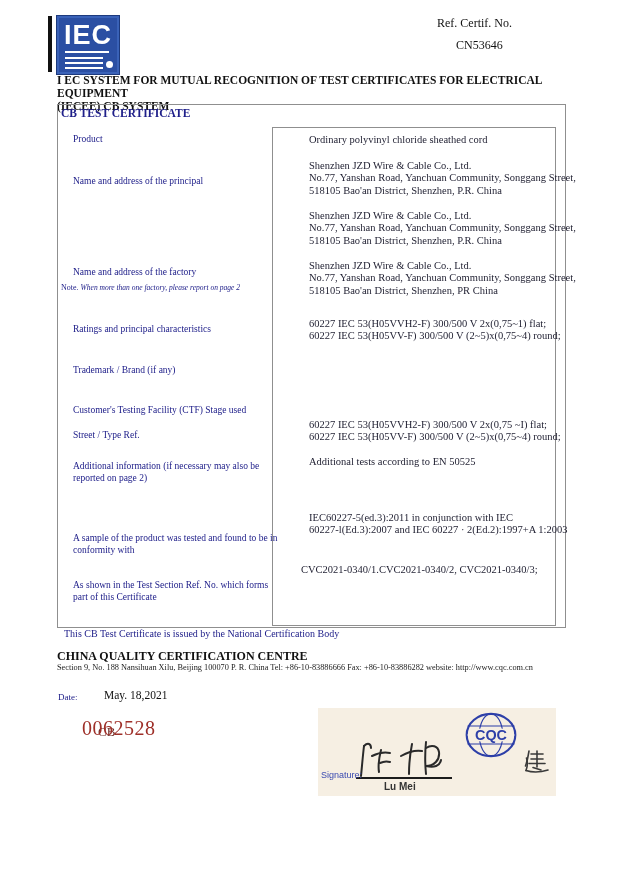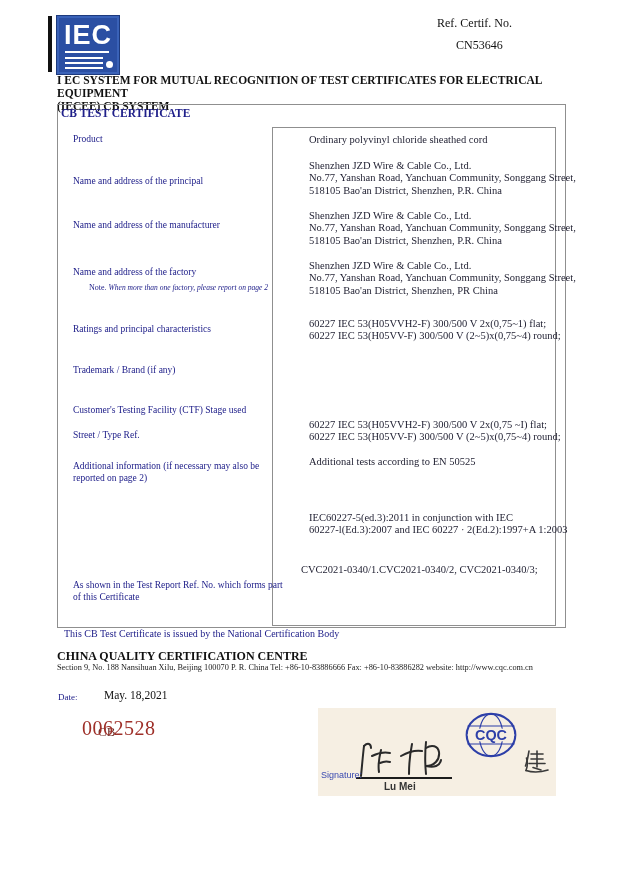--- a/index.html
+++ b/index.html
@@ -20,21 +20,21 @@
   .iec-dot{position:absolute;right:6px;bottom:6px;width:7px;height:7px;border-radius:50%;background:#fff;}
   .ref-label{position:absolute;left:437px;top:16px;font-size:12px;color:#111;}
   .cert-no{position:absolute;left:456px;top:38px;font-size:12px;color:#111;}
   .scheme{position:absolute;left:57px;top:74px;width:515px;font-weight:bold;font-size:11.5px;
     line-height:13px;color:#111;}
   
   .outer-box{position:absolute;left:57px;top:104px;width:507px;height:522px;border:1px solid #8f8f8f;}
   .inner-box{position:absolute;left:272px;top:127px;width:282px;height:497px;border:1px solid #8f8f8f;}
   .cbt-title{position:absolute;left:61px;top:107px;font-size:11.5px;font-weight:bold;color:#20208a;}
   .lbl{position:absolute;left:61px;width:212px;font-size:9.5px;line-height:11.5px;color:#20208a;margin-left:12px;}
-  .note{position:absolute;left:61px;width:212px;font-size:8px;color:#20208a;margin-left:28px;}
+  .note{position:absolute;left:61px;width:212px;font-size:8px;color:#20208a;}
   .note .it{font-style:italic;font-size:7.5px;}
   .val{position:absolute;left:276px;width:276px;font-size:10.5px;line-height:12.4px;color:#1e1e30;margin-left:33px;}
   
   .issued{position:absolute;left:64px;top:628px;font-size:10px;color:#20208a;}
   .cqcc{position:absolute;left:57px;top:649px;font-size:12px;font-weight:bold;color:#111;}
   .cqcc-addr{position:absolute;left:57px;top:663px;width:540px;font-size:8.3px;color:#222;}
   .date-lbl{position:absolute;left:58px;top:692px;font-size:9px;color:#20208a;}
   .date-val{position:absolute;left:104px;top:689px;font-size:11.5px;color:#111;}
   .cb-prefix{position:absolute;left:58px;top:724px;font-size:13px;color:#6b2a24;font-variant:small-caps;margin-left:40px;}
   .cb-number{position:absolute;left:82px;top:717px;font-size:20px;color:#9e2f28;letter-spacing:0.5px;}
@@ -79,21 +79,20 @@
   <div class="lbl" style="top:134px">Product</div>
   <div class="val" style="top:134px">Ordinary polyvinyl chloride sheathed cord</div>
 
   <div class="lbl" style="top:176px">Name and address of the principal</div>
   <div class="val" style="top:160px">
     <div>Shenzhen JZD Wire &amp; Cable Co., Ltd.</div>
     <div>No.77, Yanshan Road, Yanchuan Community, Songgang Street,</div>
     <div>518105 Bao'an District, Shenzhen, P.R. China</div>
   </div>
 
-  <div class="lbl" style="top:220px">Name and address of the manufacturer</div>
   <div class="val" style="top:210px">
     <div>Shenzhen JZD Wire &amp; Cable Co., Ltd.</div>
     <div>No.77, Yanshan Road, Yanchuan Community, Songgang Street,</div>
     <div>518105 Bao'an District, Shenzhen, P.R. China</div>
   </div>
 
   <div class="lbl" style="top:267px">Name and address of the factory</div>
   <div class="note" style="top:283px">
     <span>Note.</span>
     <span class="it">When more than one factory, please report on page 2</span>
@@ -116,26 +115,27 @@
 
   <div class="lbl" style="top:430px">Street / Type Ref.</div>
   <div class="val" style="top:419px">
     <div>60227 IEC 53(H05VVH2-F) 300/500 V 2x(0,75 ~I) flat;</div>
     <div>60227 IEC 53(H05VV-F) 300/500 V (2~5)x(0,75~4) round;</div>
   </div>
 
   <div class="lbl" style="top:461px">Additional information (if necessary may also be reported on page 2)</div>
   <div class="val" style="top:456px">Additional tests according to EN 50525</div>
 
+  <div class="lbl" style="top:533px">A sample of the product was tested and found to be in conformity with</div>
   <div class="val" style="top:512px">
     <div>IEC60227-5(ed.3):2011 in conjunction with IEC</div>
     <div>60227-l(Ed.3):2007 and IEC 60227 · 2(Ed.2):1997+A 1:2003</div>
   </div>
 
-  <div class="lbl" style="top:580px">As shown in the Test Report Ref. No. which forms part of this Certificate</div>
+  <div class="lbl" style="top:580px">As shown in the Test Section Ref. No. which forms part of this Certificate</div>
   <div class="val" style="top:564px;left:268px">CVC2021-0340/1.CVC2021-0340/2, CVC2021-0340/3;</div>
 
   <div class="issued">This CB Test Certificate is issued by the National Certification Body</div>
 
   <div class="cqcc">CHINA QUALITY CERTIFICATION CENTRE</div>
   <div class="cqcc-addr">Section 9, No. 188 Nansihuan Xilu, Beijing 100070 P. R. China Tel: +86-10-83886666 Fax: +86-10-83886282 website: http://www.cqc.com.cn</div>
   <div class="date-lbl">Date:</div>
   <div class="date-val">May. 18,2021</div>
   <div class="cb-prefix">CB</div>
   <div class="cb-number">0062528</div>

